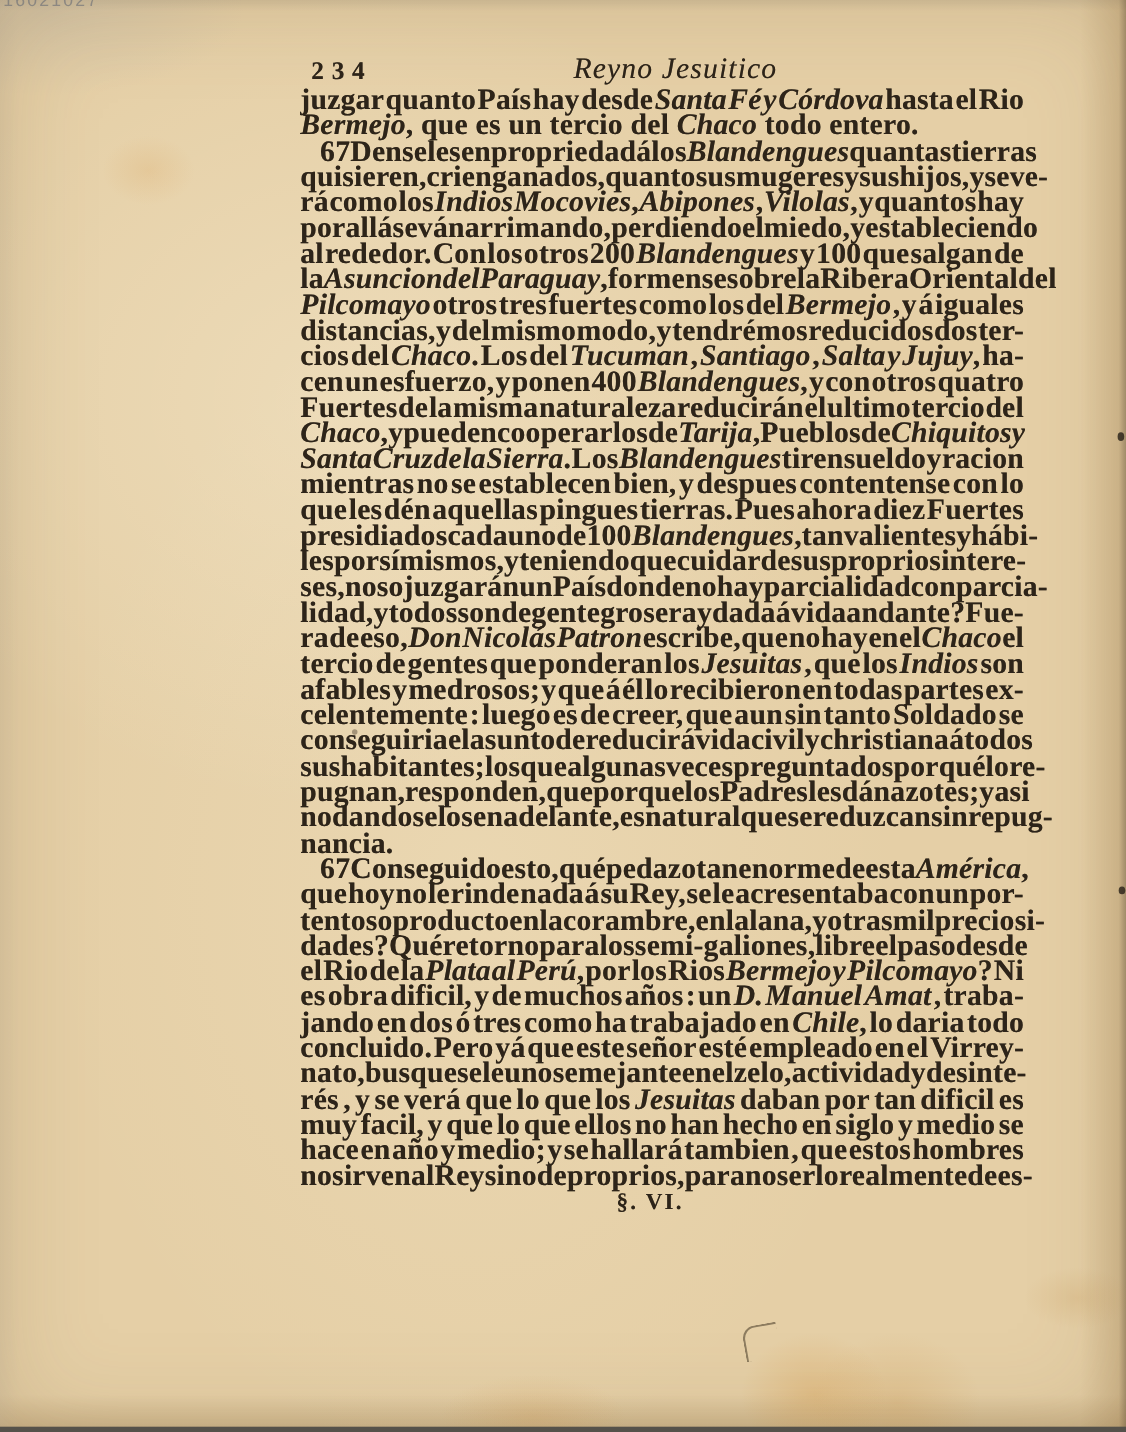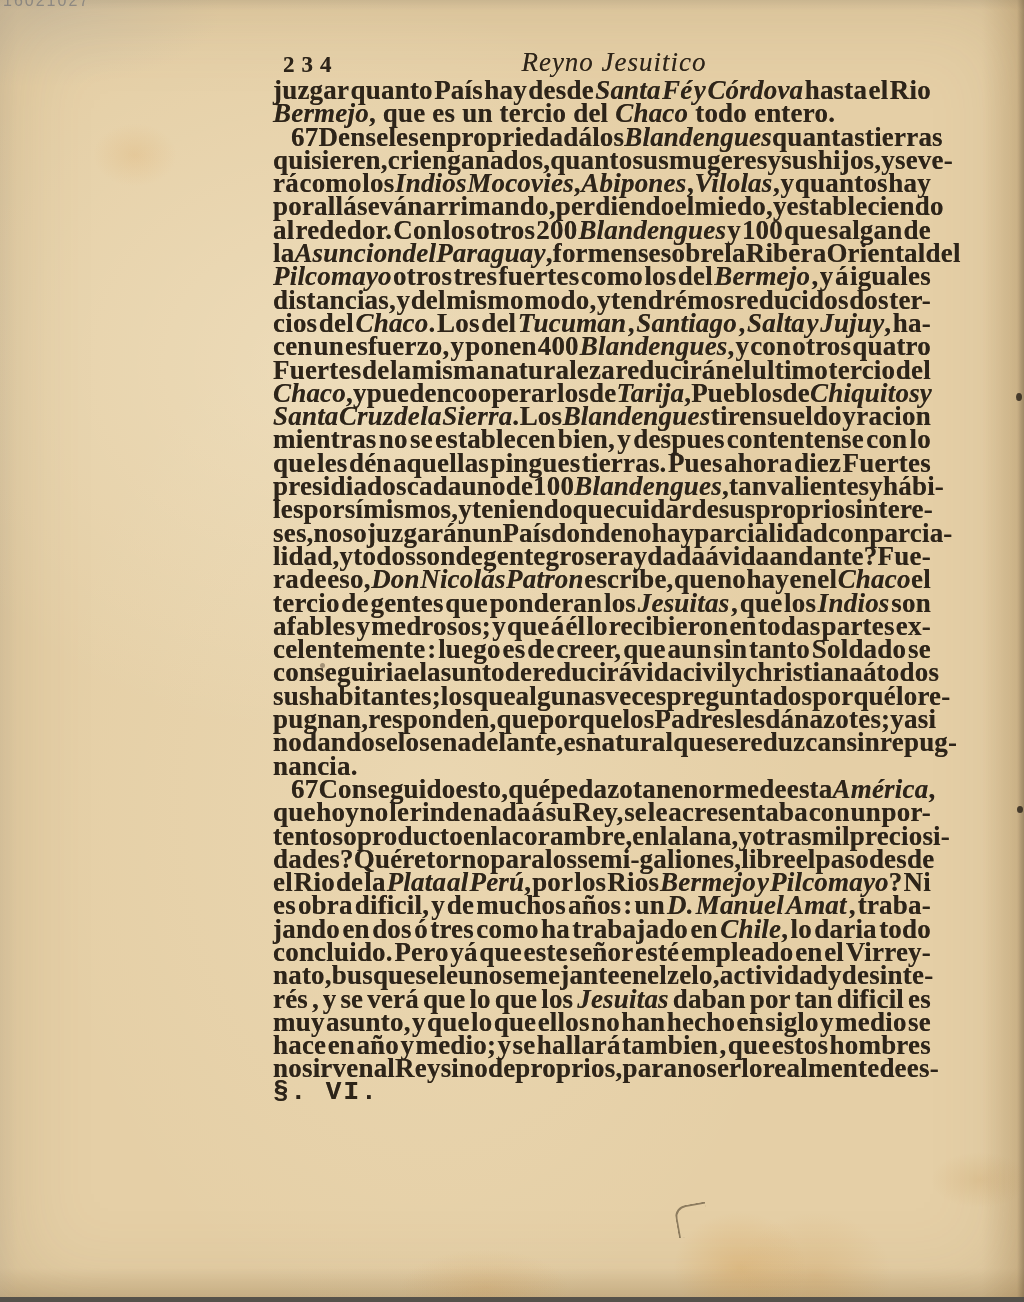--- a/index.html
+++ b/index.html
@@ -43,22 +43,22 @@
   .line{
     display:flex;justify-content:space-between;align-items:baseline;
     height:23.3px;line-height:23.3px;font-size:27px;font-weight:bold;
   }
   .line.noj{display:block;}
   .line.ind{padding-left:18px;}
   .tok{white-space:nowrap;}
   .it{font-style:italic;}
   .cw{
     height:23.3px;line-height:23.3px;
-    text-align:left;padding-right:22px;
-    font-size:26px;font-weight:700;letter-spacing:2px;font-family:Liberation Mono, monospace;
+    text-align:center;padding-right:22px;
+    font-size:21px;font-weight:700;letter-spacing:2px;
   }
   .scanid{
     position:absolute;left:0;top:0;width:150px;height:13px;overflow:hidden;
     pointer-events:none;
   }
   .scanid span{
     position:absolute;left:3px;top:-8px;
     font-family:"Liberation Sans","DejaVu Sans",sans-serif;
     font-size:16px;letter-spacing:2px;color:rgba(104,106,116,0.60);
   }
@@ -612,21 +612,21 @@
           <span class="tok"><span>los</span></span>
           <span class="tok"><span class="it">Jesuitas</span></span>
           <span class="tok"><span>daban</span></span>
           <span class="tok"><span>por</span></span>
           <span class="tok"><span>tan</span></span>
           <span class="tok"><span>dificil</span></span>
           <span class="tok"><span>es</span></span>
         </div>
         <div class="line">
           <span class="tok"><span>muy</span></span>
-          <span class="tok"><span>asunto,</span></span>
+          <span class="tok"><span>facil,</span></span>
           <span class="tok"><span>y</span></span>
           <span class="tok"><span>que</span></span>
           <span class="tok"><span>lo</span></span>
           <span class="tok"><span>que</span></span>
           <span class="tok"><span>ellos</span></span>
           <span class="tok"><span>no</span></span>
           <span class="tok"><span>han</span></span>
           <span class="tok"><span>hecho</span></span>
           <span class="tok"><span>en</span></span>
           <span class="tok"><span>siglo</span></span>

